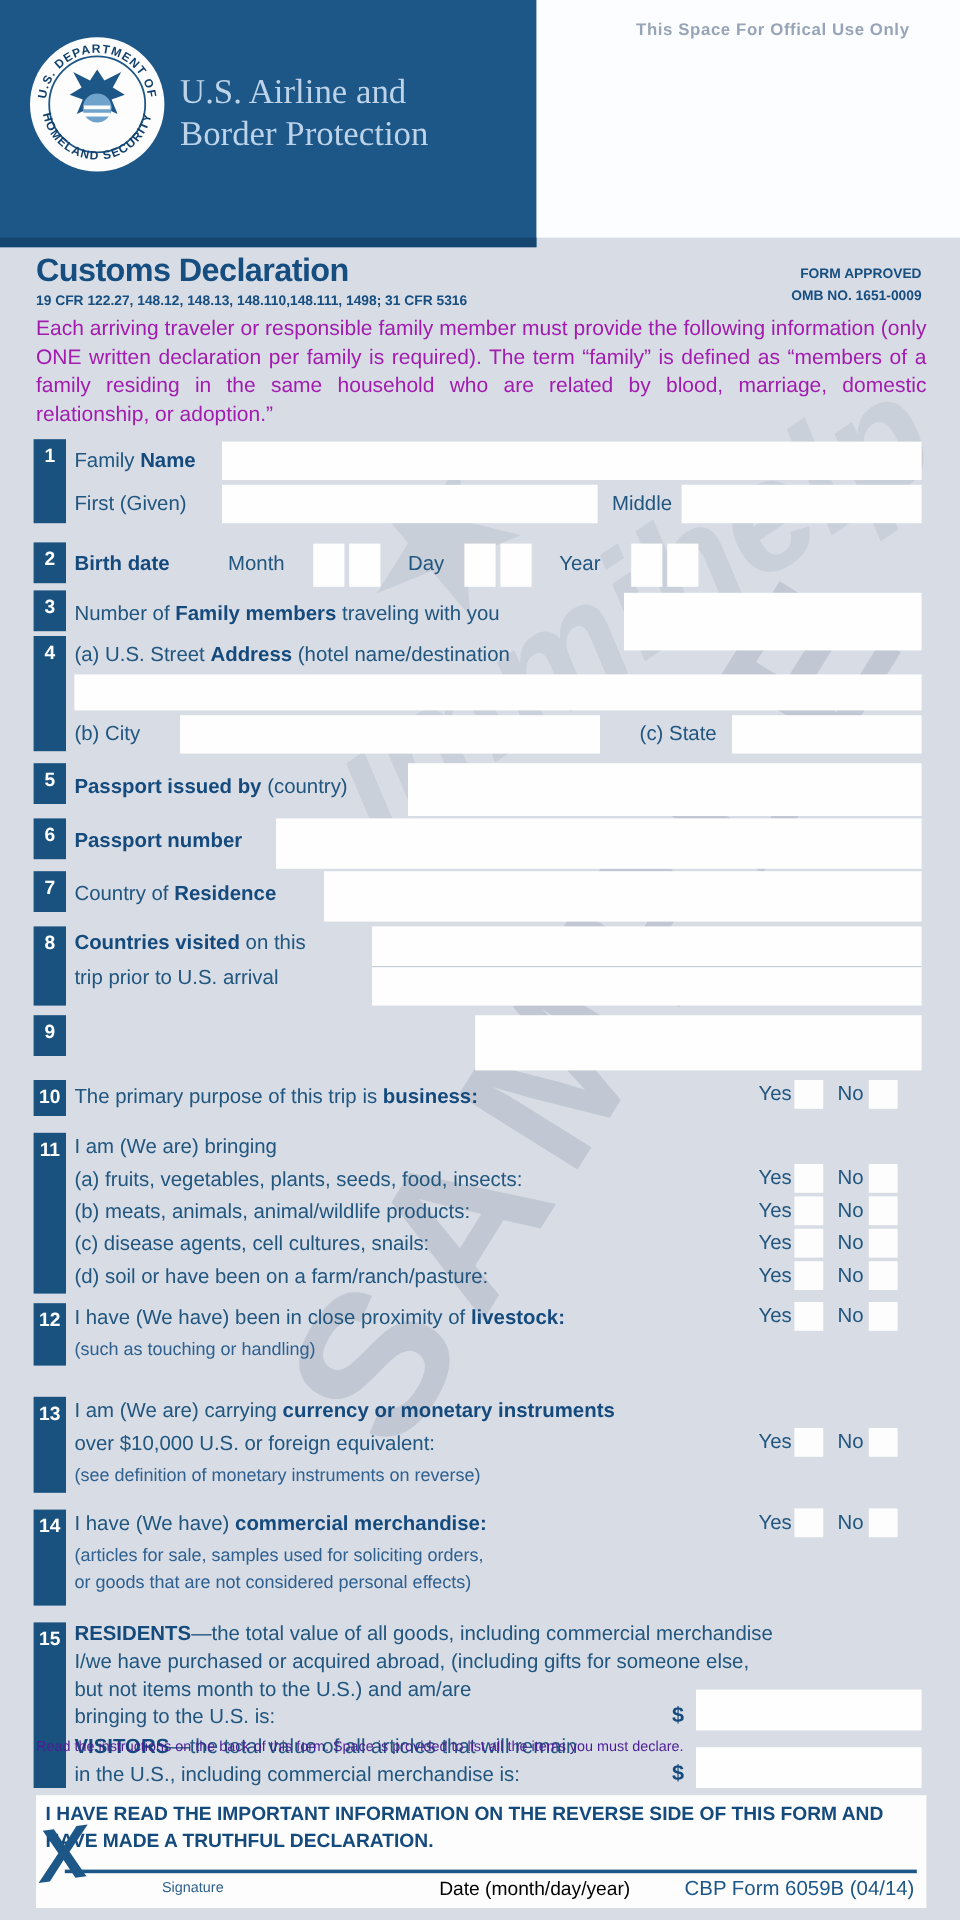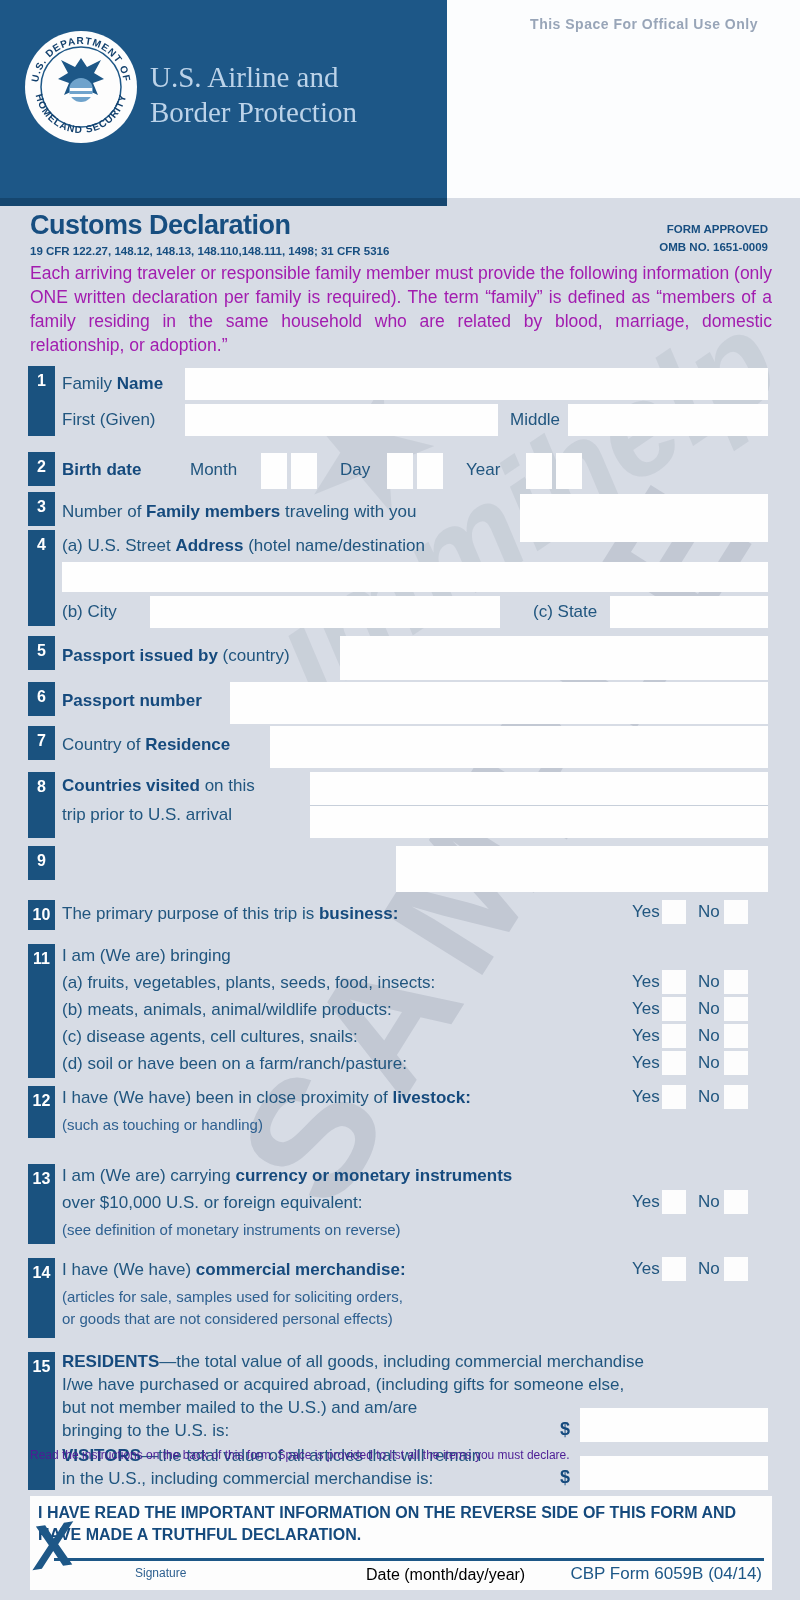--- a/index.html
+++ b/index.html
@@ -241,21 +241,21 @@
       <span class="cb"></span>
     </div>
     <div class="note" style="left:34px;top:30px;">(articles for sale, samples used for soliciting orders,</div>
     <div class="note" style="left:34px;top:52px;">or goods that are not considered personal effects)</div>
   </div>
 
   <div class="item" style="top:1352px;height:142px;">
     <div class="badge" style="height:138px;">15</div>
     <div class="lbl" style="left:34px;top:23px;">I/we have purchased or acquired abroad, (including gifts for someone else,</div>
     <div class="lbl" style="left:34px;top:0px;"><b>RESIDENTS</b><span>—the total value of all goods, including commercial merchandise</span></div>
-    <div class="lbl" style="left:34px;top:46px;">but not member mailed to the U.S.) and am/are</div>
+    <div class="lbl" style="left:34px;top:46px;">but not items month to the U.S.) and am/are</div>
     <div class="lbl" style="left:34px;top:69px;">bringing to the U.S. is:</div>
     <div class="cur" style="left:532px;top:67px;">$</div>
     <div class="inp" style="left:552px;top:56px;width:188px;height:34px;"></div>
     <div class="lbl" style="left:34px;top:94px;"><b>VISITORS</b><span>—the total value of all articles that will remain</span></div>
     <div class="lbl" style="left:34px;top:117px;">in the U.S., including commercial merchandise is:</div>
     <div class="cur" style="left:532px;top:115px;">$</div>
     <div class="inp" style="left:552px;top:104px;width:188px;height:34px;"></div>
   </div>
 
   <div class="instructions">Read the instructions on the back of this form. Space is provided to list all the items you must declare.</div>

